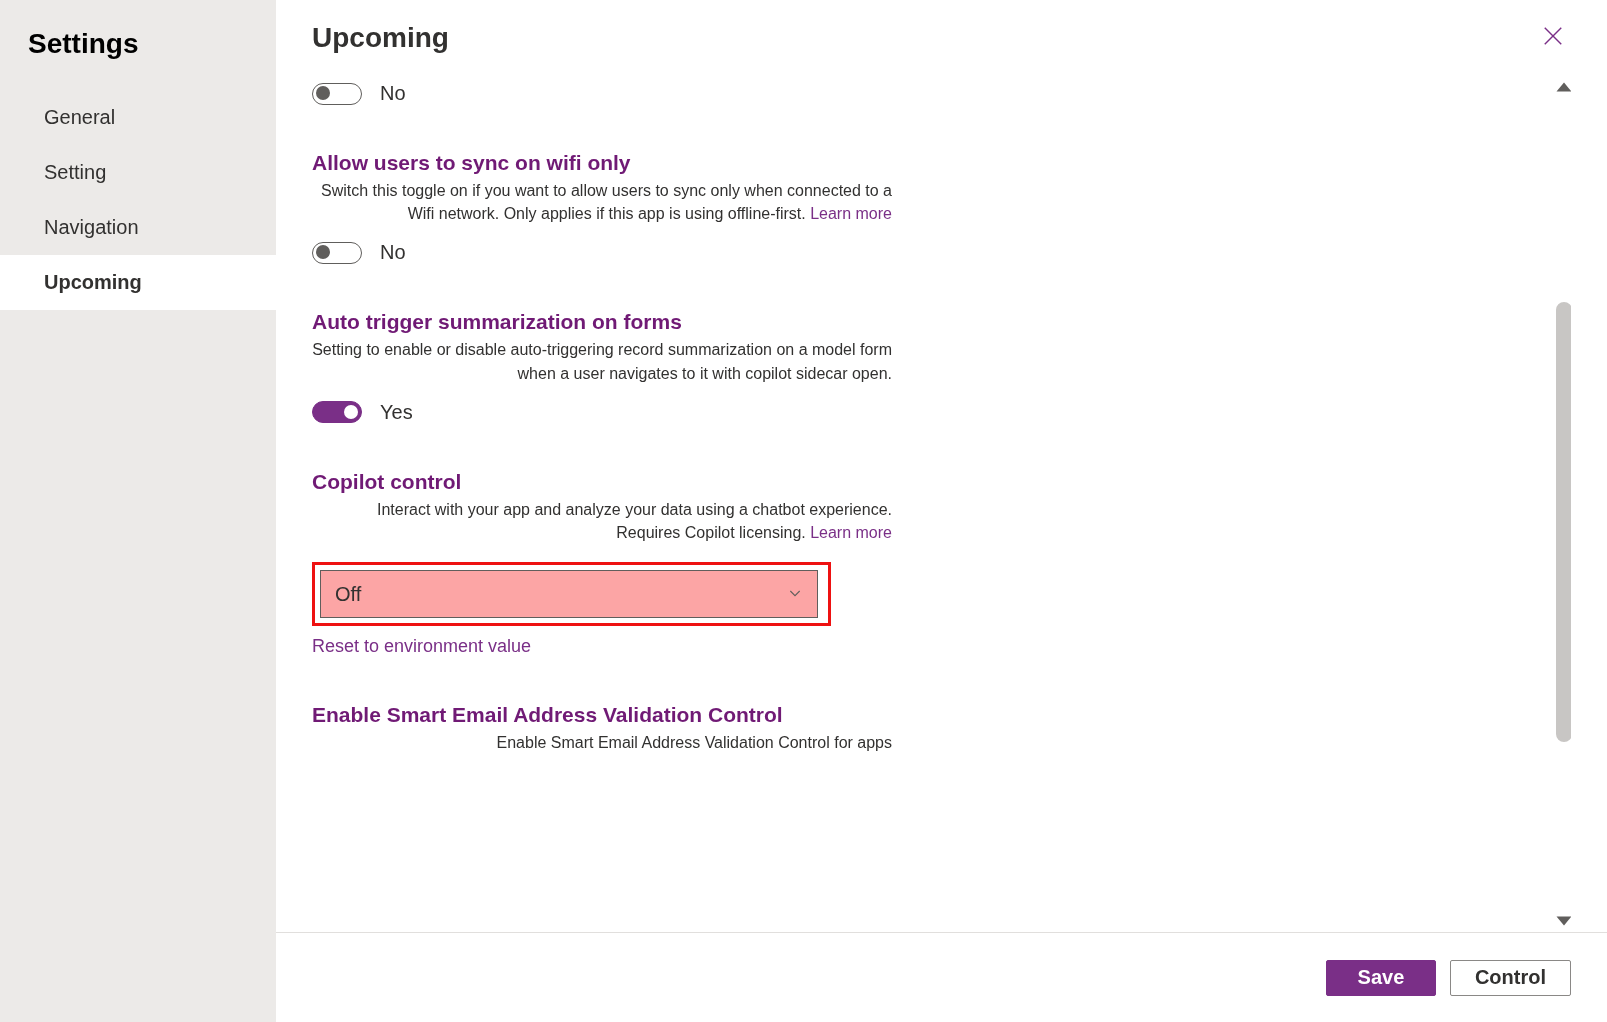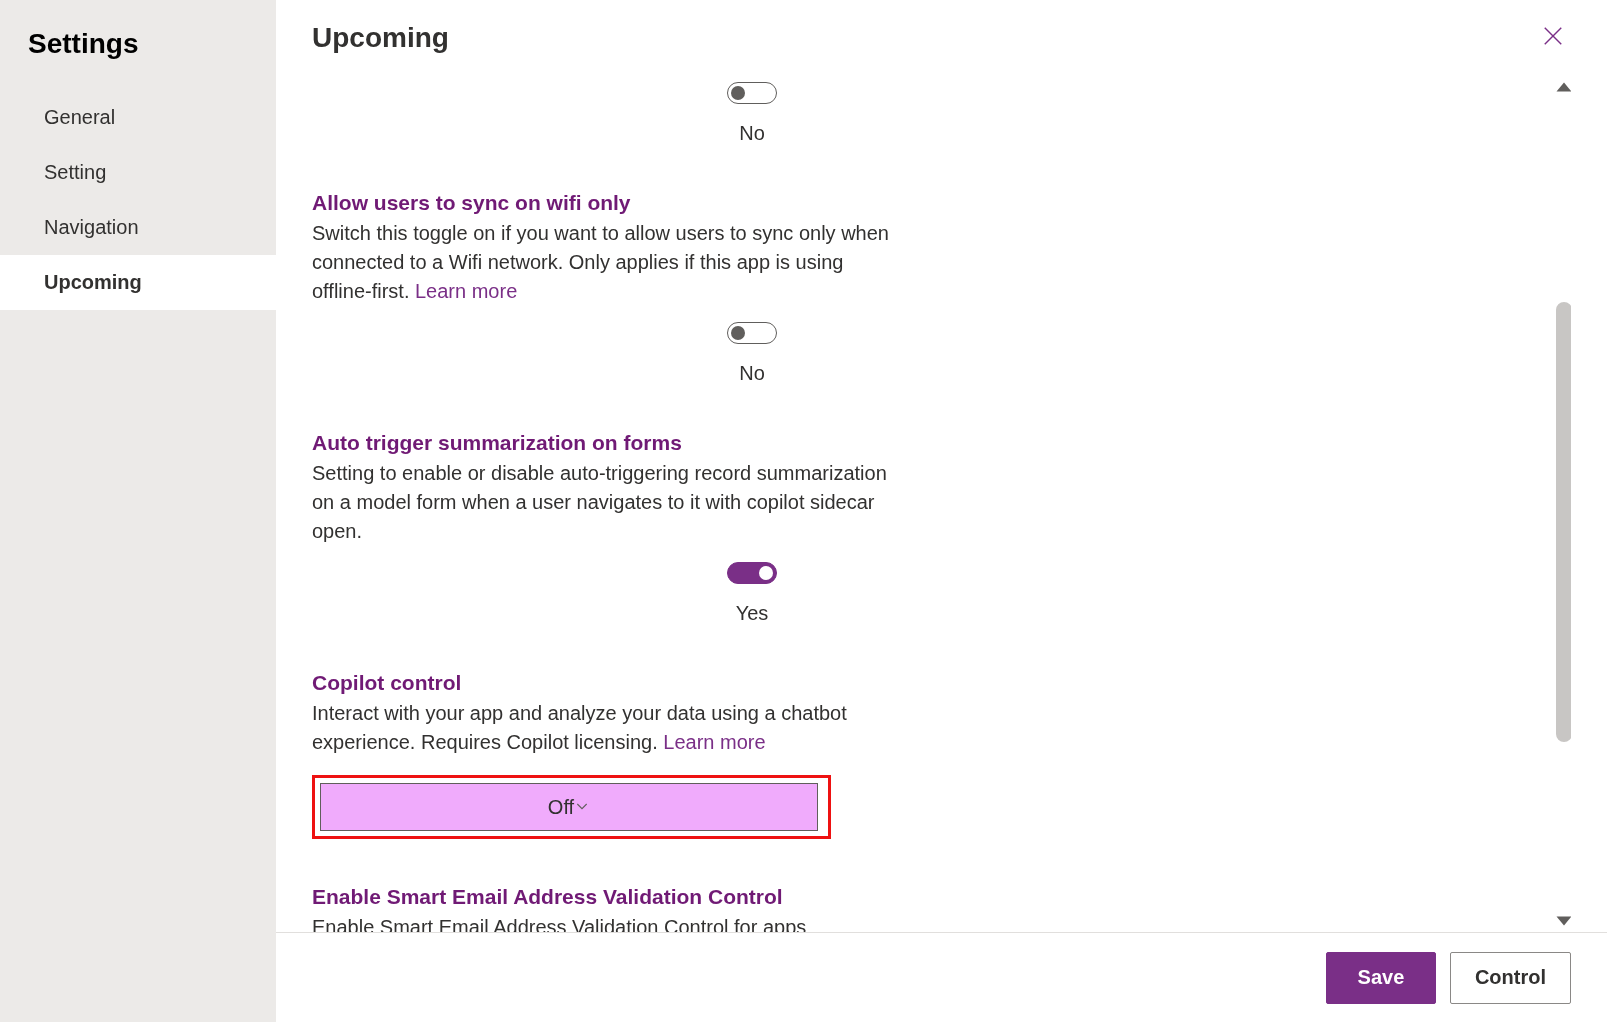--- a/index.html
+++ b/index.html
@@ -84,36 +84,36 @@
     margin-top: 46px;
   }
   .setting:first-child { margin-top: 10px; }
   .setting-title {
     font-size: 21px;
     font-weight: 600;
     color: #701a75;
     margin-bottom: 4px;
   }
   .setting-desc {
-    font-size: 20px;
+    font-size: 16px;
     color: #323130;
     line-height: 1.45;
     max-width: 580px;
+    text-align: right;
   }
   .setting-desc .inline-gap { display: inline; }
   .link {
     color: #7a2f87;
     cursor: pointer;
   }
   .toggle-row {
     display: flex;
     align-items: center;
     gap: 18px;
     margin-top: 16px;
-    flex-direction: column;
   }
   
   .toggle {
     width: 50px;
     height: 22px;
     border-radius: 12px;
     border: 1.5px solid #605e5c;
     background: #fff;
     position: relative;
     cursor: pointer;
@@ -146,25 +146,25 @@
     padding: 5px 10px 5px 5px;
     display: inline-block;
     margin-top: 18px;
   }
   .select {
     width: 498px;
     height: 48px;
     border: 1px solid #605e5c;
     display: flex;
     align-items: center;
-    justify-content: center;
+    justify-content: space-between;
     padding: 0 14px;
     font-size: 20px;
     cursor: pointer;
-    background: #f0abfc;
+    background: #fca5a5;
   }
   .select .chevron svg { width: 16px; height: 16px; stroke: #605e5c; fill: none; }
   .reset-link {
     font-size: 18px;
     color: #7a2f87;
     margin-top: 10px;
     display: inline-block;
     cursor: pointer;
   }
   
@@ -204,21 +204,21 @@
     border-top: 1px solid #e1dfdd;
     display: flex;
     justify-content: flex-end;
     align-items: center;
     gap: 14px;
     padding-right: 36px;
     background: #fff;
   }
   .btn {
     min-width: 110px;
-    height: 52px;
+    height: 36px;
     padding: 0 24px;
     font-size: 20px;
     font-weight: 600;
     border-radius: 2px;
     cursor: pointer;
     display: flex;
     align-items: center;
     justify-content: center;
     border: 1px solid #8a8886;
     background: #fff;
@@ -300,20 +300,21 @@
           <div class="select-wrap-highlight">
             <div class="select">
               <span>Off</span>
               <span class="chevron">
                 <svg viewBox="0 0 24 24" stroke-width="1.6">
                     <polyline points="5 9 12 16 19 9"></polyline>
                   </svg>
               </span>
             </div>
           </div>
+          <div><span class="reset-link">Reset to environment value</span></div>
         </div>
 
         <div class="setting">
           <div class="setting-title">Enable Smart Email Address Validation Control</div>
           <div class="setting-desc">Enable Smart Email Address Validation Control for apps</div>
         </div>
 
       </div>
 
       <div class="scrollbar">

